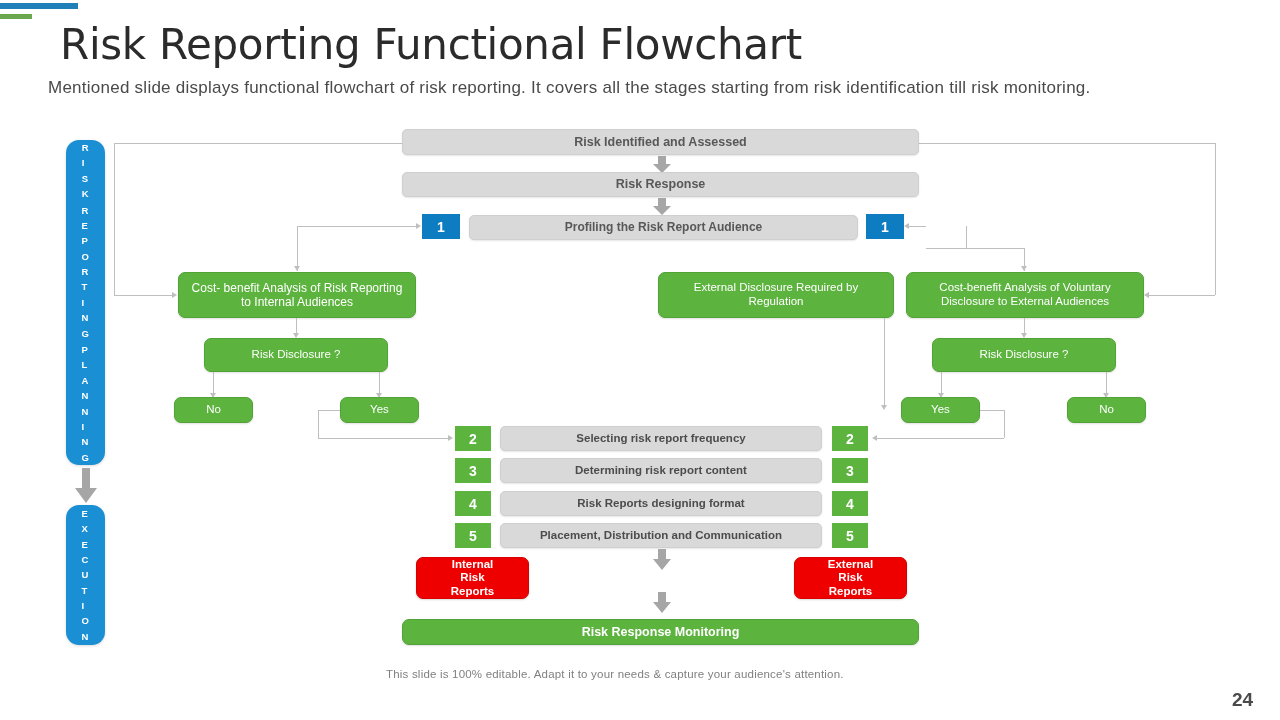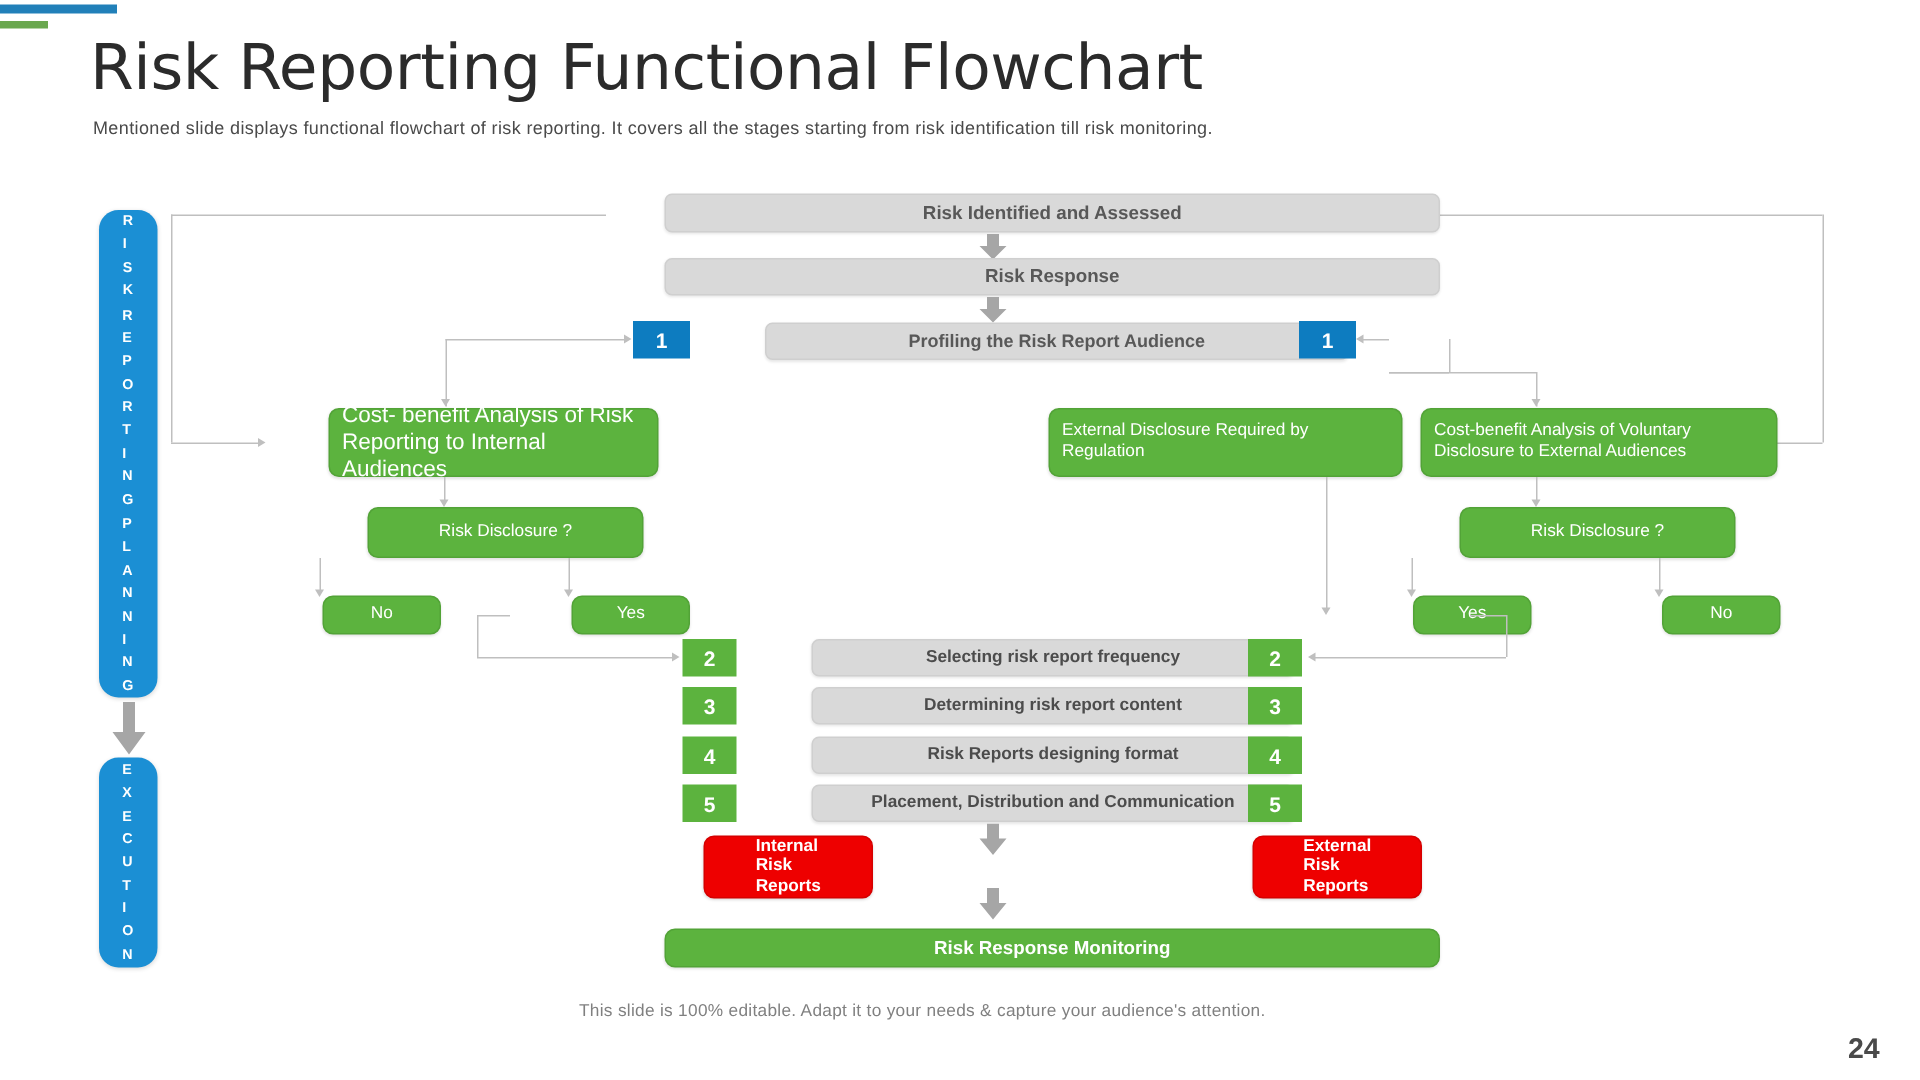--- a/index.html
+++ b/index.html
@@ -35,37 +35,36 @@
     left: 60px; top: 20px;
     font-size: 42px;
     font-weight: 400;
     letter-spacing: -0.3px;
     color: #2b2b2b;
     font-family: "DejaVu Sans", sans-serif;
     white-space: nowrap;
   }
   .page-subtitle {
     position: absolute;
-    left: 62px; top: 78px;
-    font-size: 12px;
+    left: 48px; top: 78px;
+    font-size: 17px;
     color: #4a4a4a;
     letter-spacing: 0.25px;
     white-space: nowrap;
   }
 
   
   .box {
     position: absolute;
     box-sizing: border-box;
     display: flex;
     align-items: center;
     justify-content: center;
-    text-align: left;
+    text-align: center;
     line-height: 1.18;
-    margin-left: 41px;
   }
 
   .gray-box {
     background: #d9d9d9;
     border: 1px solid #cfcfcf;
     border-radius: 5px;
     color: #585858;
     font-weight: bold;
     box-shadow: 0 1px 2px rgba(0,0,0,0.10);
   }
@@ -240,21 +239,21 @@
 <div class="arrow-head-down" style="left:293.5px; top:266px;"></div>
 
 <div class="line-h" style="left:908px; top:226px; width:18px;"></div>
 <div class="arrow-head-left" style="left:904px; top:222.5px;"></div>
 <div class="line-v" style="left:966px; top:226px; height:22px;"></div>
 <div class="line-h" style="left:926px; top:248px; width:40px;"></div>
 <div class="line-v" style="left:1024px; top:248px; height:23px;"></div>
 <div class="line-h" style="left:926px; top:248px; width:98px;"></div>
 <div class="arrow-head-down" style="left:1020.5px; top:266px;"></div>
 
-<div class="box green-box" style="left:178px; top:272px; width:220px; height:46px; font-size:15px; padding:0 8px;">Cost- benefit Analysis of Risk Reporting to Internal Audiences</div>
+<div class="box green-box" style="left:178px; top:272px; width:238px; height:46px; font-size:12px; padding:0 8px;">Cost- benefit Analysis of Risk Reporting to Internal Audiences</div>
 
 <div class="box green-box" style="left:658px; top:272px; width:236px; height:46px; font-size:11.5px; padding:18px 8px;">External Disclosure Required by Regulation</div>
 
 <div class="box green-box" style="left:906px; top:272px; width:238px; height:46px; font-size:11.5px; padding:0 8px;">Cost-benefit Analysis of Voluntary Disclosure to External Audiences</div>
 
 <div class="line-v" style="left:296px; top:318px; height:18px;"></div>
 <div class="arrow-head-down" style="left:292.5px; top:333px;"></div>
 
 <div class="box green-box" style="left:204px; top:338px; width:184px; height:34px; font-size:11.5px;">Risk Disclosure ?</div>
 
@@ -307,21 +306,21 @@
 <div class="badge badge-green" style="left:455px; top:523px; width:36px; height:25px; font-size:14px;">5</div>
 <div class="box gray-box plain" style="left:500px; top:523px; width:322px; height:25px; font-size:11.5px;">Placement, Distribution and Communication</div>
 <div class="badge badge-green" style="left:832px; top:523px; width:36px; height:25px; font-size:14px;">5</div>
 
 <div class="block-arrow" style="left:650px; top:549px;">
   <svg width="24" height="22" viewBox="0 0 24 22">
       <path d="M8 0 h8 v10 h5 L12 21 L3 10 h5 z" fill="#a6a6a6"></path>
     </svg>
 </div>
 
-<div class="box red-box" style="left:428px; top:557px; width:113px; height:42px; font-size:11.5px;">
+<div class="box red-box" style="left:416px; top:557px; width:113px; height:42px; font-size:11.5px;">
   <span>
     <span>Internal</span><br>
     <span>Risk</span><br>
     <span>Reports</span>
   </span>
 </div>
 
 <div class="box red-box" style="left:794px; top:557px; width:113px; height:42px; font-size:11.5px;">
   <span>
     <span>External</span><br>

